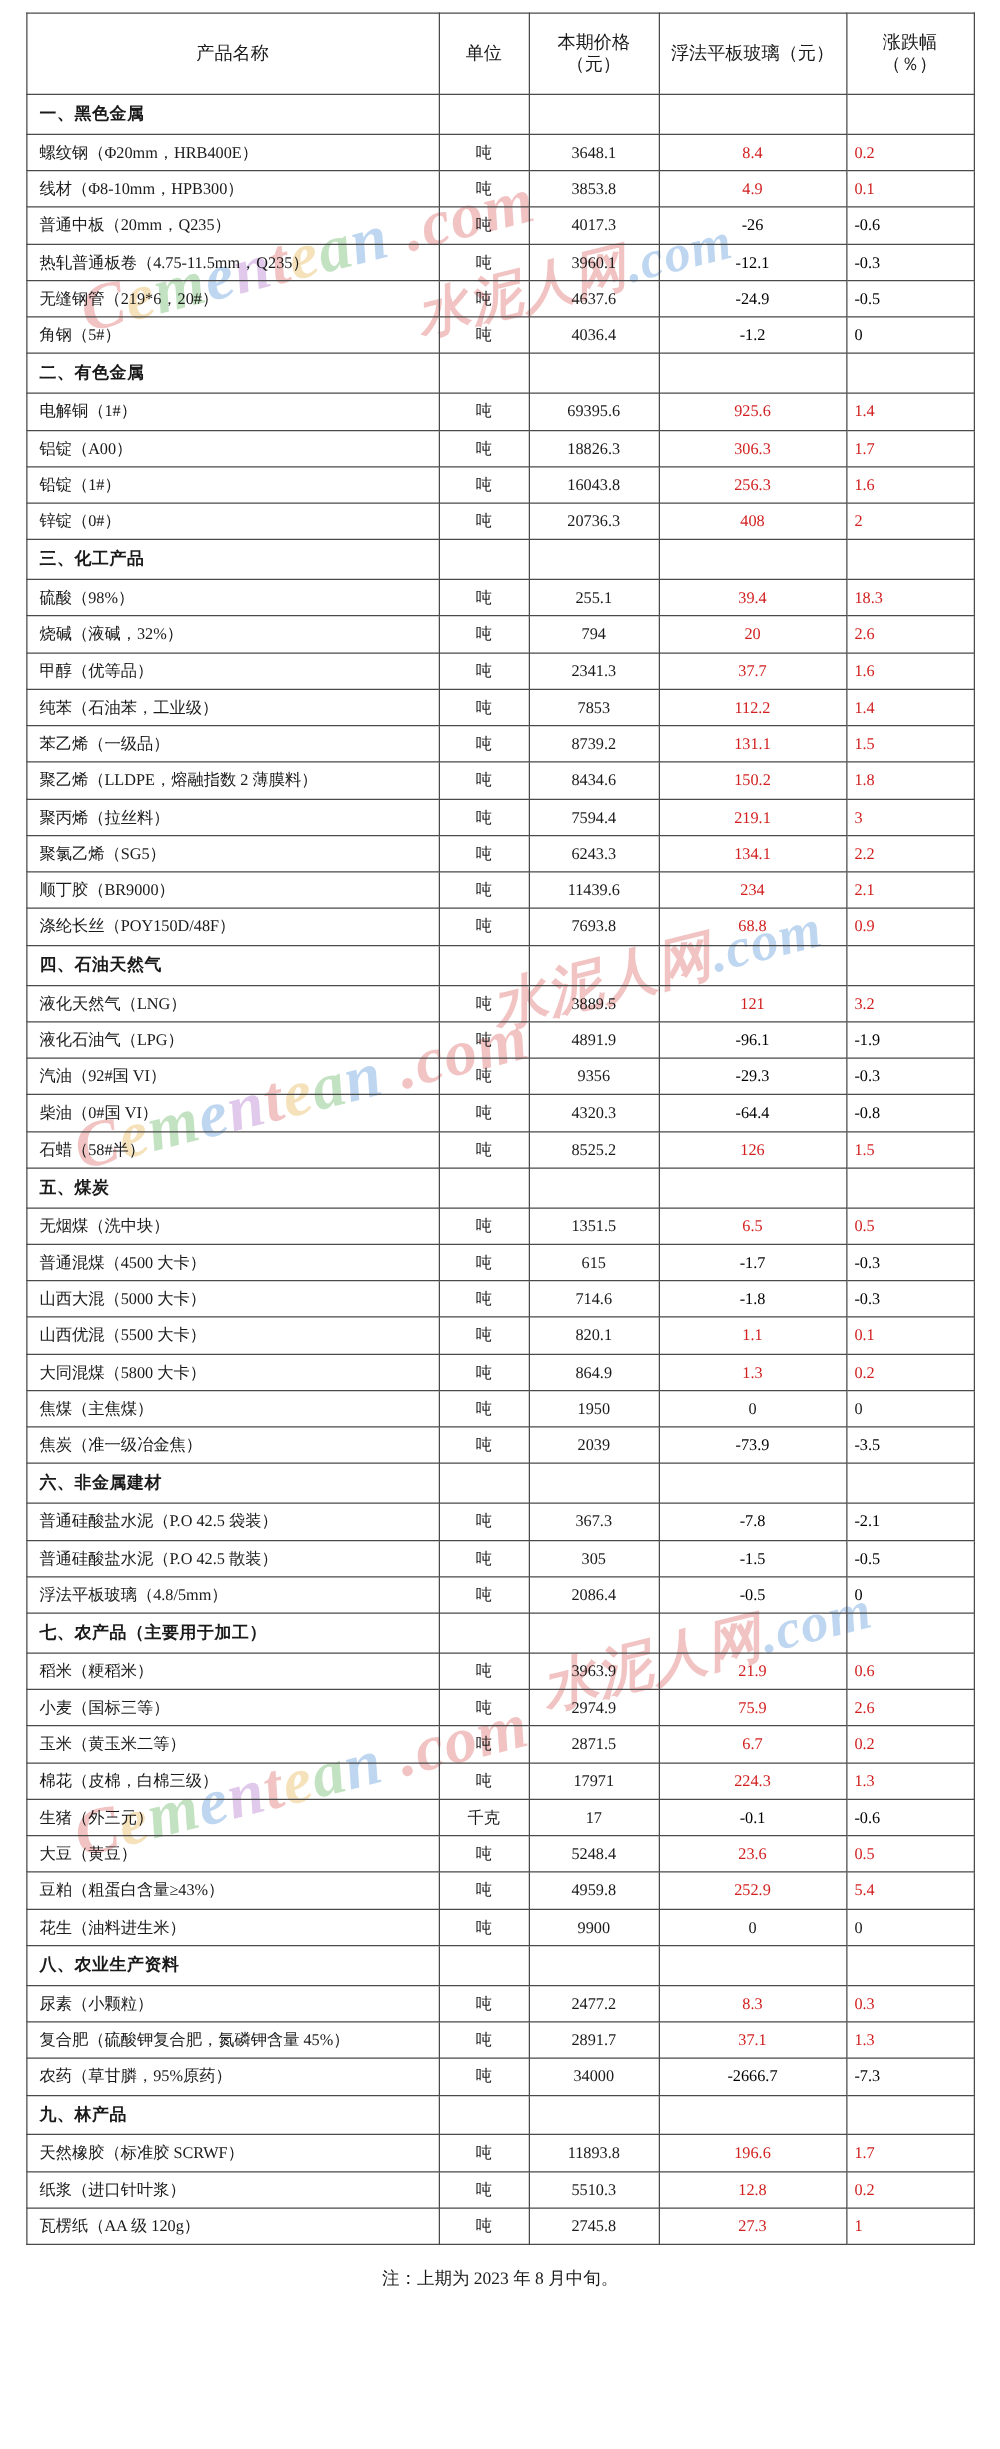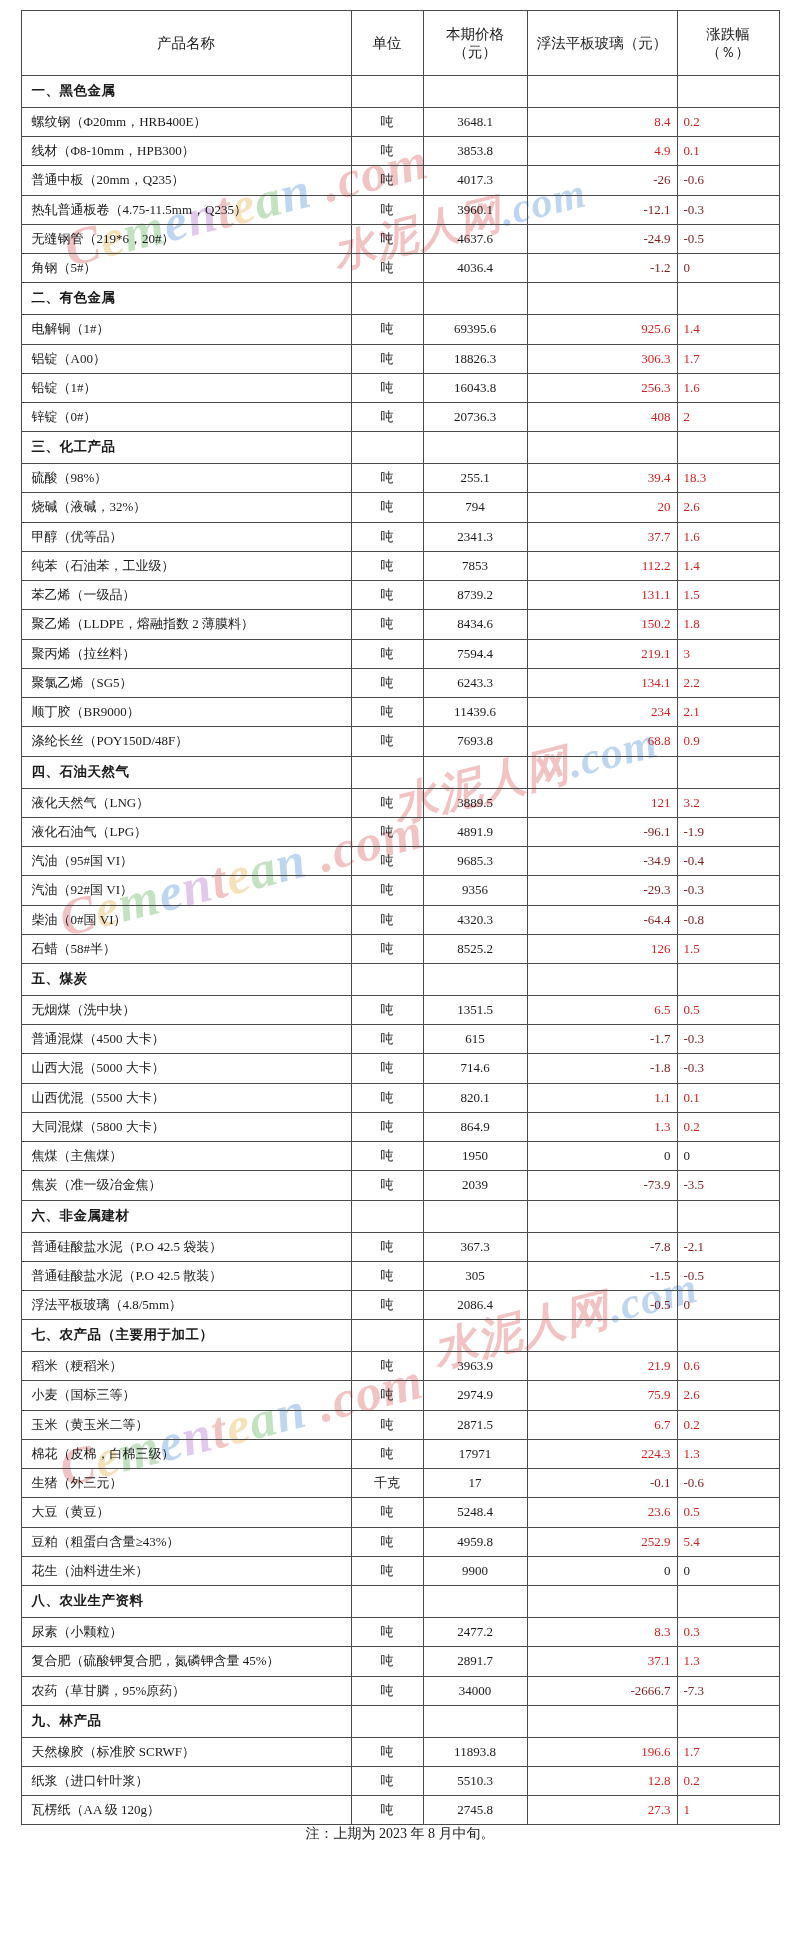--- a/index.html
+++ b/index.html
@@ -86,28 +86,28 @@
     letter-spacing: 0.5px;
   }
   td.name {
     text-align: left;
     padding-left: 10px;
     white-space: nowrap;
     overflow: hidden;
   }
   td.unit { text-align: center; }
   td.price { text-align: center; }
-  td.chg { text-align: right; margin-left: 27px; }
+  td.chg { text-align: center; margin-left: 27px; }
   td.pct { text-align: left; }
   .up { color: #d21f1f; }
   .flat { color: #1a1a1a; }
-  .down { color: #7f1d1d; }
+  .down { color: #000000; }
   .note {
     width: 758px;
-    margin: 0 auto 16px auto;
+    margin: 18px auto 16px auto;
     font-size: 14px;
     text-align: center;
     position: relative;
     z-index: 10;
   }
   .note .inner {
     display: inline-block;
     padding-left: 0;
   }
 </style>
@@ -337,27 +337,20 @@
           <td class="pct up">3.2</td>
         </tr>
         <tr>
           <td class="name">液化石油气（LPG）</td>
           <td class="unit">吨</td>
           <td class="price">4891.9</td>
           <td class="chg down">-96.1</td>
           <td class="pct down">-1.9</td>
         </tr>
         <tr>
-          <td class="name">汽油（95#国 VI）</td>
-          <td class="unit">吨</td>
-          <td class="price">9685.3</td>
-          <td class="chg down">-34.9</td>
-          <td class="pct down">-0.4</td>
-        </tr>
-        <tr>
           <td class="name">汽油（92#国 VI）</td>
           <td class="unit">吨</td>
           <td class="price">9356</td>
           <td class="chg down">-29.3</td>
           <td class="pct down">-0.3</td>
         </tr>
         <tr>
           <td class="name">柴油（0#国 VI）</td>
           <td class="unit">吨</td>
           <td class="price">4320.3</td>

